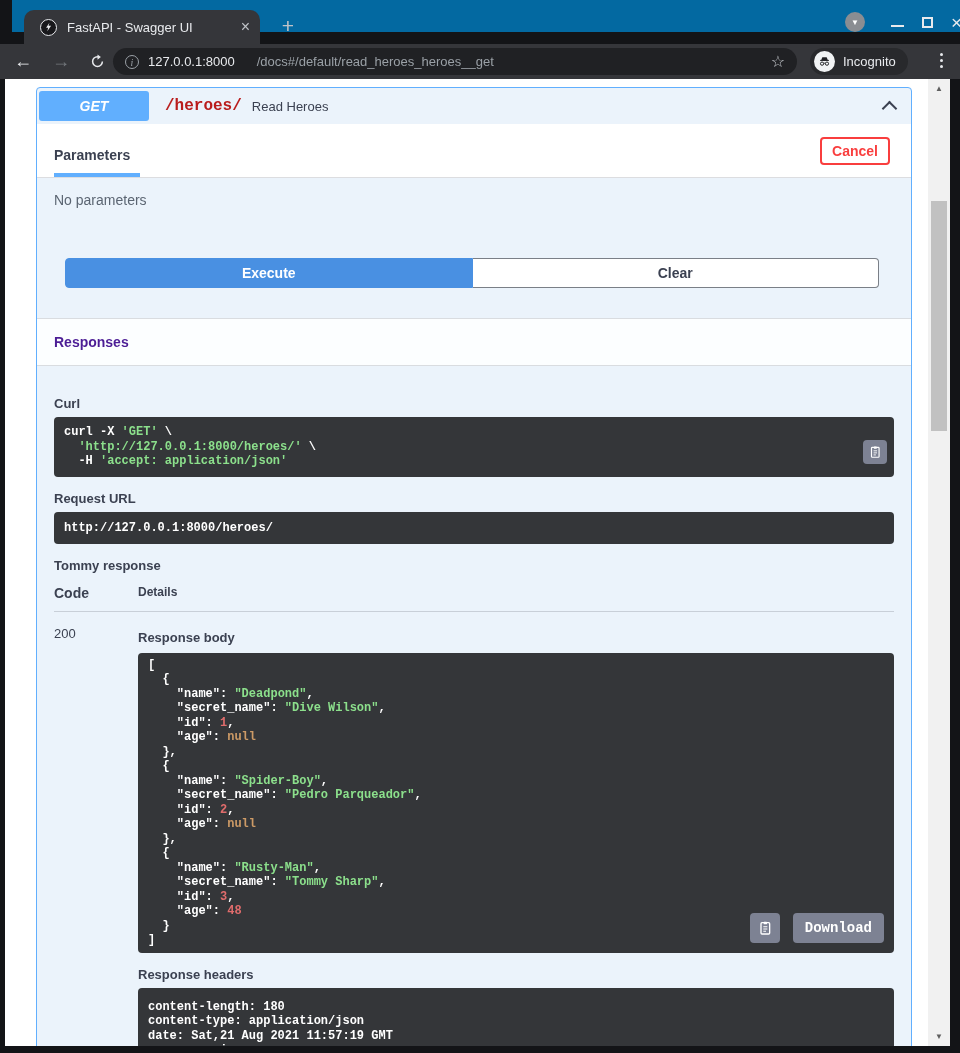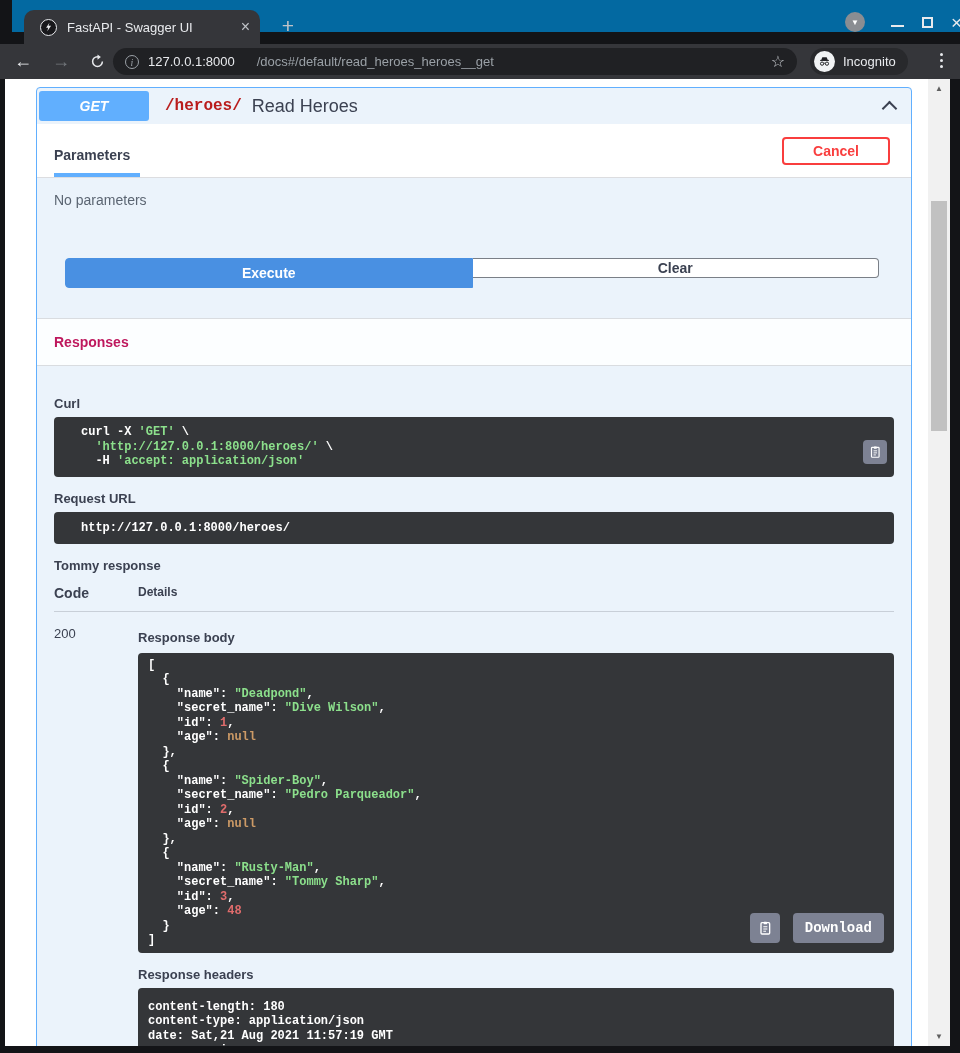--- a/index.html
+++ b/index.html
@@ -49,43 +49,43 @@
   .sb-arrow { position:absolute; left:0; width:22px; text-align:center; color:#5f5f5f; font-size:8px; }
   .sb-thumb { position:absolute; left:3px; width:16px; top:122px; height:230px; background:#c1c1c1; }
   
   .opblock { position:absolute; left:31px; top:8px; width:876px; background:#ebf3fb;
              border:1px solid #61affe; border-radius:4px; min-height:1100px; }
   .summary { display:flex; align-items:center; padding:3px 16px 3px 2px; gap:16px; }
   .method { width:110px; height:30px; background:#61affe; border-radius:3px; color:#fff;
             font-weight:bold; font-size:14px; display:flex; align-items:center; justify-content:center;font-style:italic; }
   .ep-path { font-family:"Liberation Mono","DejaVu Sans Mono",monospace; font-weight:bold;
              font-size:16px; color:#b91c1c; }
-  .ep-summary { font-size:18px; color:#3b4151; margin-left:-6px; }
+  .ep-summary { font-size:13px; color:#3b4151; margin-left:-6px; }
   .spacer { flex:1; }
   .chev-up { width:11px; height:11px; border-top:2px solid #3b4151; border-right:2px solid #3b4151;
              transform:rotate(-45deg); margin-top:5px; }
   .tabhdr { background:#fff; height:54px; display:flex; align-items:center;
             justify-content:space-between; padding:0 21px 0 17px; border-bottom:1px solid rgba(59,65,81,.18); }
   .param-tab { align-self:flex-end; }
   .param-tab h4 { font-size:14px; font-weight:bold; color:#3b4151; }
   .tab-bar { height:4px; width:86px; background:#61affe; margin-top:10px; }
-  .btn-cancel { height:28px; padding:0 29px; background:#fff; border:2px solid #f93e3e; border-radius:4px;
+  .btn-cancel { height:28px; padding:0 10px; background:#fff; border:2px solid #f93e3e; border-radius:4px;
                 color:#f93e3e; font-weight:bold; font-size:14px; font-family:inherit; }
   .noparams { padding:14px 17px 40px; font-size:14px; color:#5b6572; }
   .exec-row { display:flex; padding:10px 32px 30px 28px; }
   .btn-execute { flex:1; height:30px; background:#4990e2; border:1px solid #4990e2;
                  border-radius:4px 0 0 4px; color:#fff; font-weight:bold; font-size:14px; font-family:inherit; }
-  .btn-clear { flex:1; height:20px; background:#fff; border:1px solid #7a7f87; border-left:none;
+  .btn-clear { flex:1; height:30px; background:#fff; border:1px solid #7a7f87; border-left:none;
                border-radius:0 4px 4px 0; color:#3b4151; font-weight:bold; font-size:14px; font-family:inherit; }
   .resp-hdr { background:rgba(255,255,255,.85); height:48px; display:flex; align-items:center;
               padding:0 17px; border-top:1px solid rgba(59,65,81,.18); border-bottom:1px solid rgba(59,65,81,.18); }
-  .resp-hdr h4 { font-size:14px; font-weight:bold; color:#be185d; }
+  .resp-hdr h4 { font-size:14px; font-weight:bold; color:#4c1d95; }
   .resp-inner { padding:30px 17px 40px; }
   .lbl { font-size:13px; font-weight:bold; color:#3b4151; }
-  .codeblock { background:#343639; border-radius:4px; padding:8px 27px; margin-top:6px;
+  .codeblock { background:#343639; border-radius:4px; padding:8px 10px; margin-top:6px;
                font-family:"Liberation Mono","DejaVu Sans Mono",monospace; font-size:12px; position:relative; }
   .code-line { white-space:pre; line-height:14.5px; }
   .tk-w { color:#ffffff; font-weight:bold; }
   .tk-s { color:#8ce08c; font-weight:bold; }
   .tk-n { color:#e06c6c; font-weight:bold; }
   .tk-u { color:#cc9a66; font-weight:bold; }
   .curl-block { min-height:53px; }
   .copy-sm { position:absolute; right:7px; bottom:6px; width:24px; height:24px; background:#7d8293;
              border:none; border-radius:4px; display:flex; align-items:center; justify-content:center; }
   .requrl-block { min-height:32px; margin-bottom:14px; }

